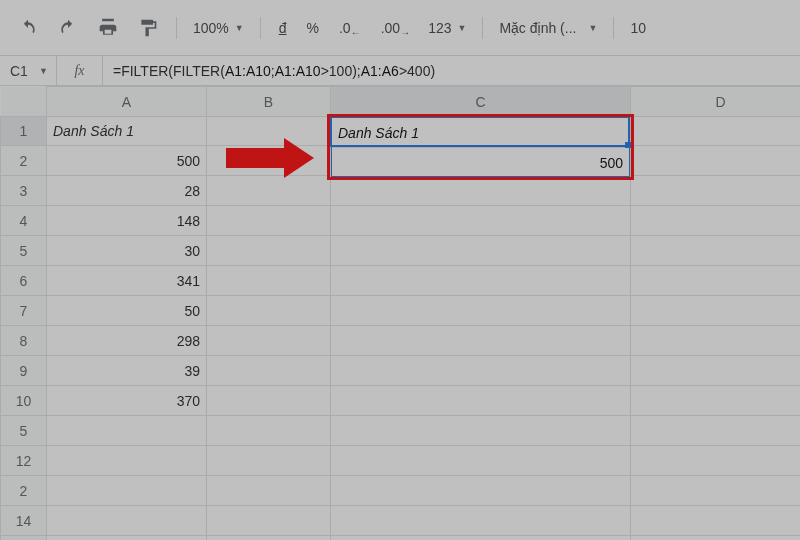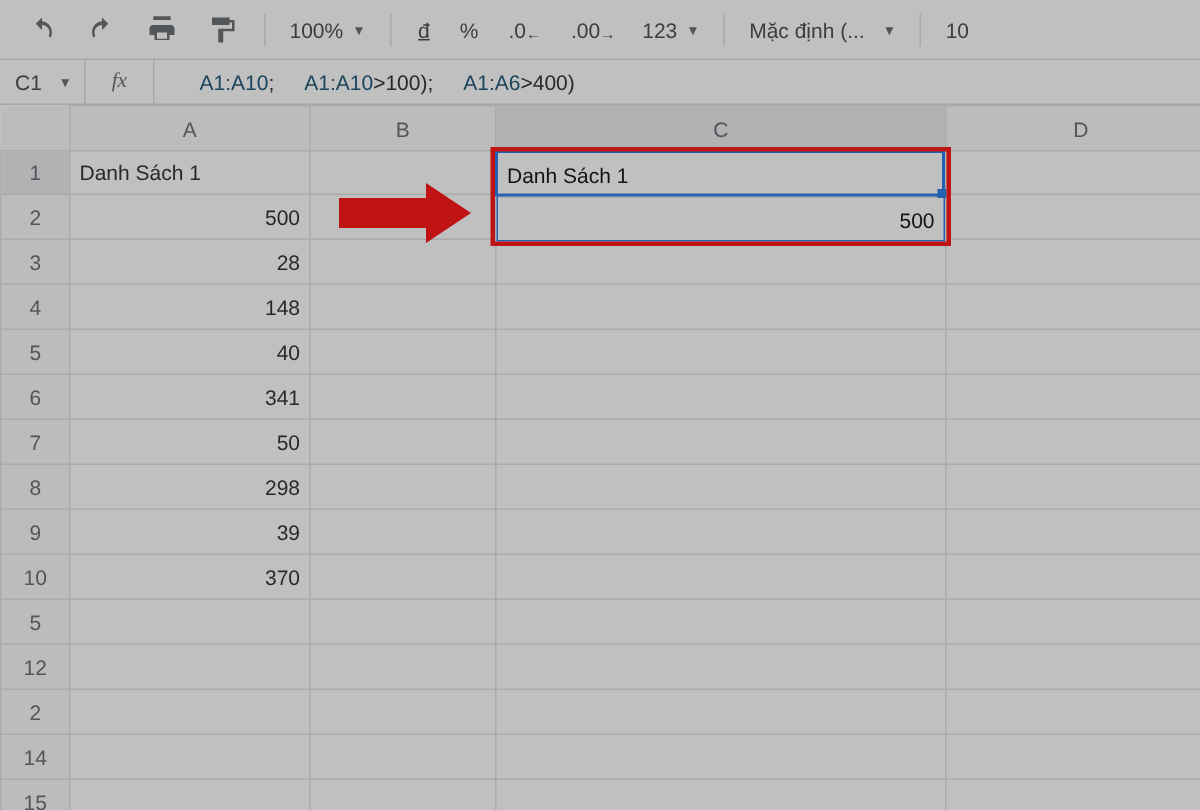--- a/index.html
+++ b/index.html
@@ -1,19 +1,19 @@
 <!DOCTYPE html>
 <html><head>
 <meta charset="utf-8">
 <style>
   * { box-sizing: border-box; margin: 0; padding: 0; font-family: Arial, sans-serif; }
   body { width: 800px; height: 540px; background: #fff; overflow: hidden; position: relative; }
 
   .toolbar {
-    height: 40px;
+    height: 56px;
     display: flex;
     align-items: center;
     padding: 0 10px;
     border-bottom: 1px solid #dadce0;
     font-size: 14px;
     color: #3c4043;
     gap: 4px;
   }
   .tb-btn { padding: 6px 8px; display: flex; align-items: center; justify-content: center; border-radius: 4px; cursor: pointer; }
   .tb-btn svg { fill: #5f6368; }
@@ -35,42 +35,42 @@
     align-items: center;
     padding-left: 10px;
     border-right: 1px solid #dadce0;
     color: #3c4043;
     position: relative;
   }
   .name-box .dd-arrow { position:absolute; right:8px; }
   .fx-label { width: 46px; display: flex; align-items: center; justify-content: center; color:#5f6368; border-right:1px solid #dadce0; font-style: italic; font-family: 'Times New Roman', serif;}
   .formula-bar { flex:1; display:flex; align-items:center; padding-left:10px; font-family: 'Consolas', monospace; font-size: 14px; color:#202124;}
   .formula-bar .func { color:#202124; }
-  .formula-bar .ref  { color:#0c4a6e;margin-left:20px; }
+  .formula-bar .ref  { color:#000000; }
 
   .grid { position: relative; }
   table { border-collapse: collapse; table-layout: fixed; width: 810px; }
   th, td {
     border: 1px solid #e0e0e0;
     height: 30px;
     font-size: 14px;
     color: #202124;
     padding: 0 6px;
     overflow: hidden;
     white-space: nowrap;
   }
   .corner { width: 46px; background:#f8f9fa; border-top:none; border-left:none;}
   .col-head { background:#f8f9fa; text-align:center; font-weight: normal; color:#5f6368;}
   .row-head { width:46px; background:#f8f9fa; text-align:center; font-weight: normal; color:#5f6368;}
   .colA { width: 160px; }
   .colB { width: 124px; }
   .colC { width: 300px; }
   .colD { width: 180px; }
   .num { text-align: right; }
-  .txt { text-align: left; }
+  .txt { text-align: left; font-style: italic; }
   .row1 td, .row1 th.row-head { height: 29px; }
 
   .active-head { background: #e8eaed !important; }
 
   .sel-box {
     position: absolute;
     border: 2px solid #1a73e8;
     pointer-events: none;
   }
   .sel-handle {
@@ -163,20 +163,21 @@
   <div class="tb-text">10</div>
 </div>
 
 <div class="namebox-row">
   <div class="name-box">
     <span>C1</span>
     <span class="dd-arrow">▼</span>
   </div>
   <div class="fx-label">fx</div>
   <div class="formula-bar">
+    <span class="func">=FILTER(FILTER(</span>
       <span class="ref">A1:A10</span>
       <span class="func">;</span>
       <span class="ref">A1:A10</span>
       <span class="func">&gt;100);</span>
       <span class="ref">A1:A6</span>
       <span class="func">&gt;400)</span>
   </div>
 </div>
 
 <div class="grid">
@@ -221,21 +222,21 @@
         </tr>
         <tr>
           <th class="row-head">4</th>
           <td class="num">148</td>
           <td></td>
           <td></td>
           <td></td>
         </tr>
         <tr>
           <th class="row-head">5</th>
-          <td class="num">40</td>
+          <td class="num">30</td>
           <td></td>
           <td></td>
           <td></td>
         </tr>
         <tr>
           <th class="row-head">6</th>
           <td class="num">341</td>
           <td></td>
           <td></td>
           <td></td>

